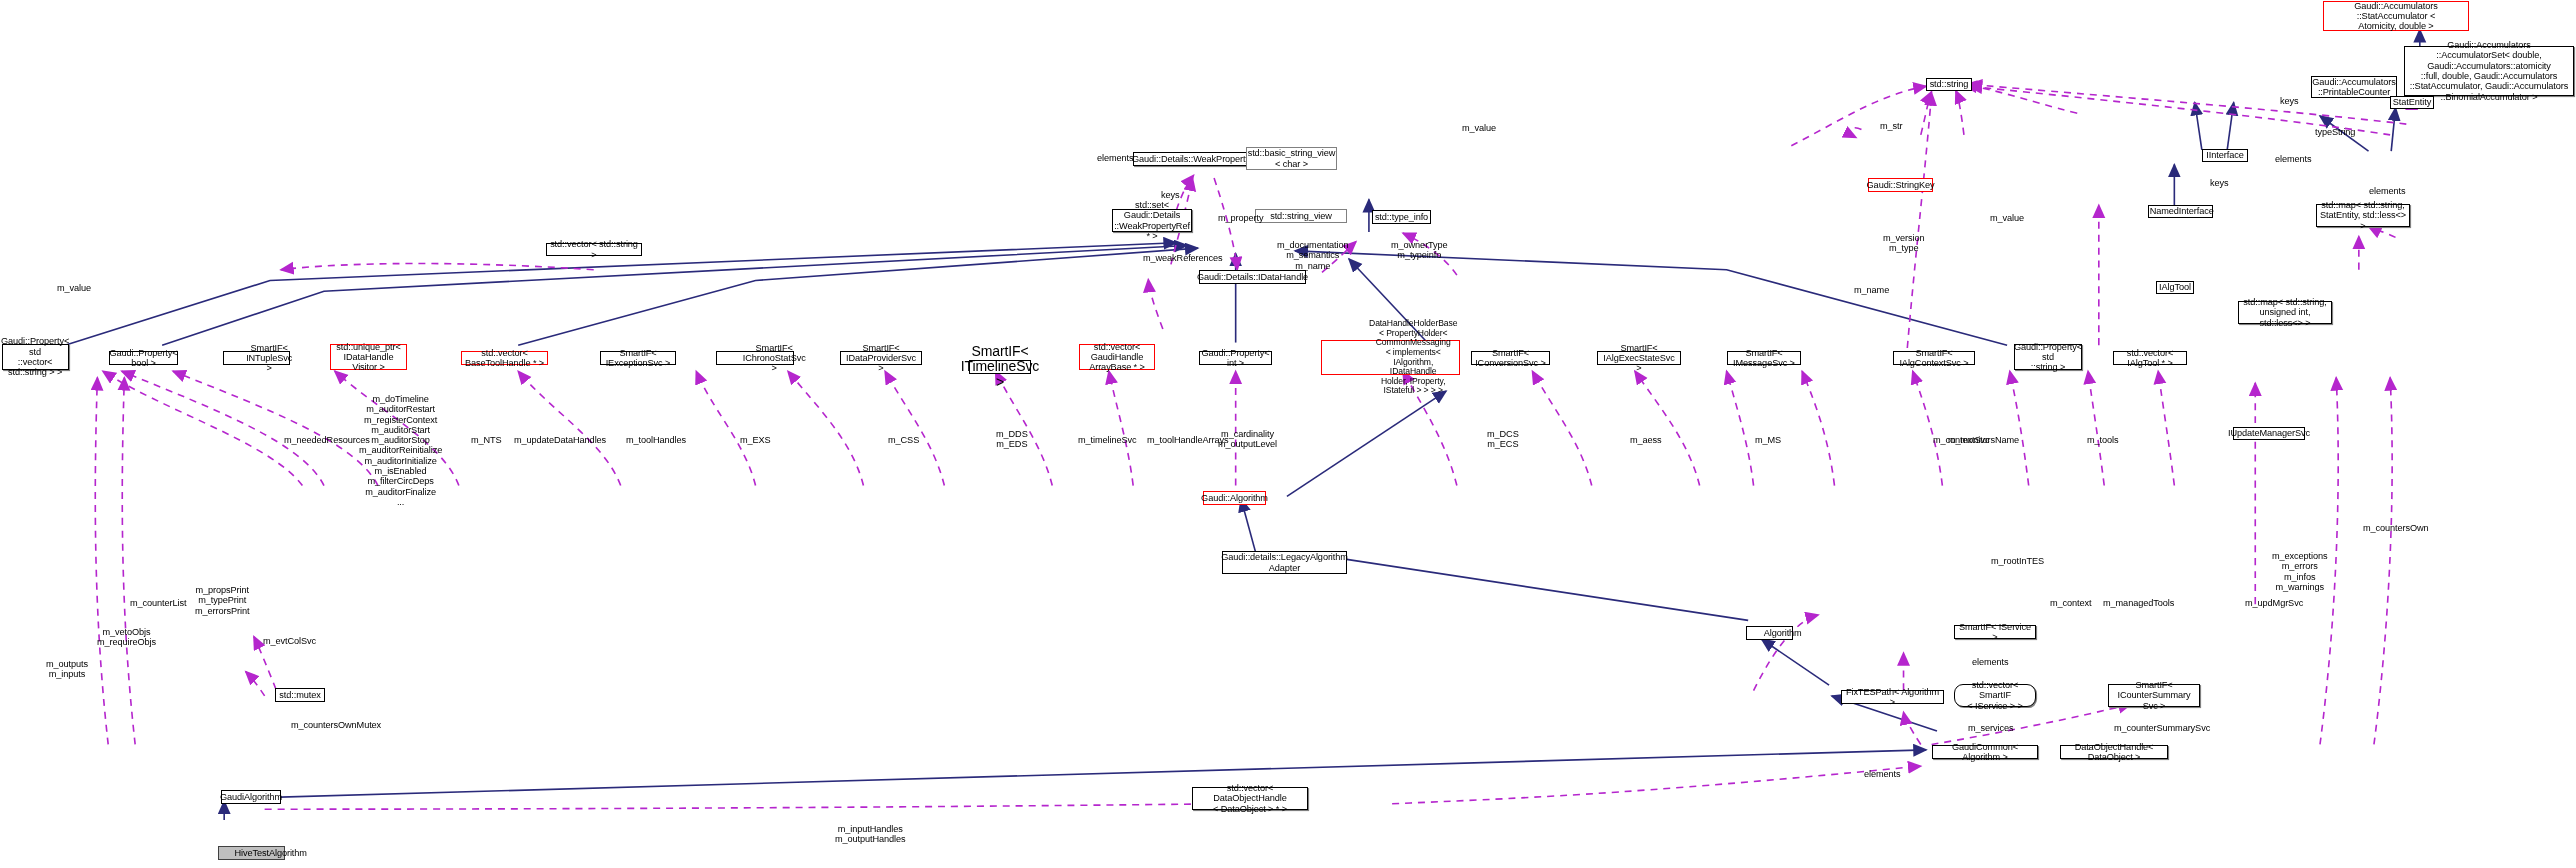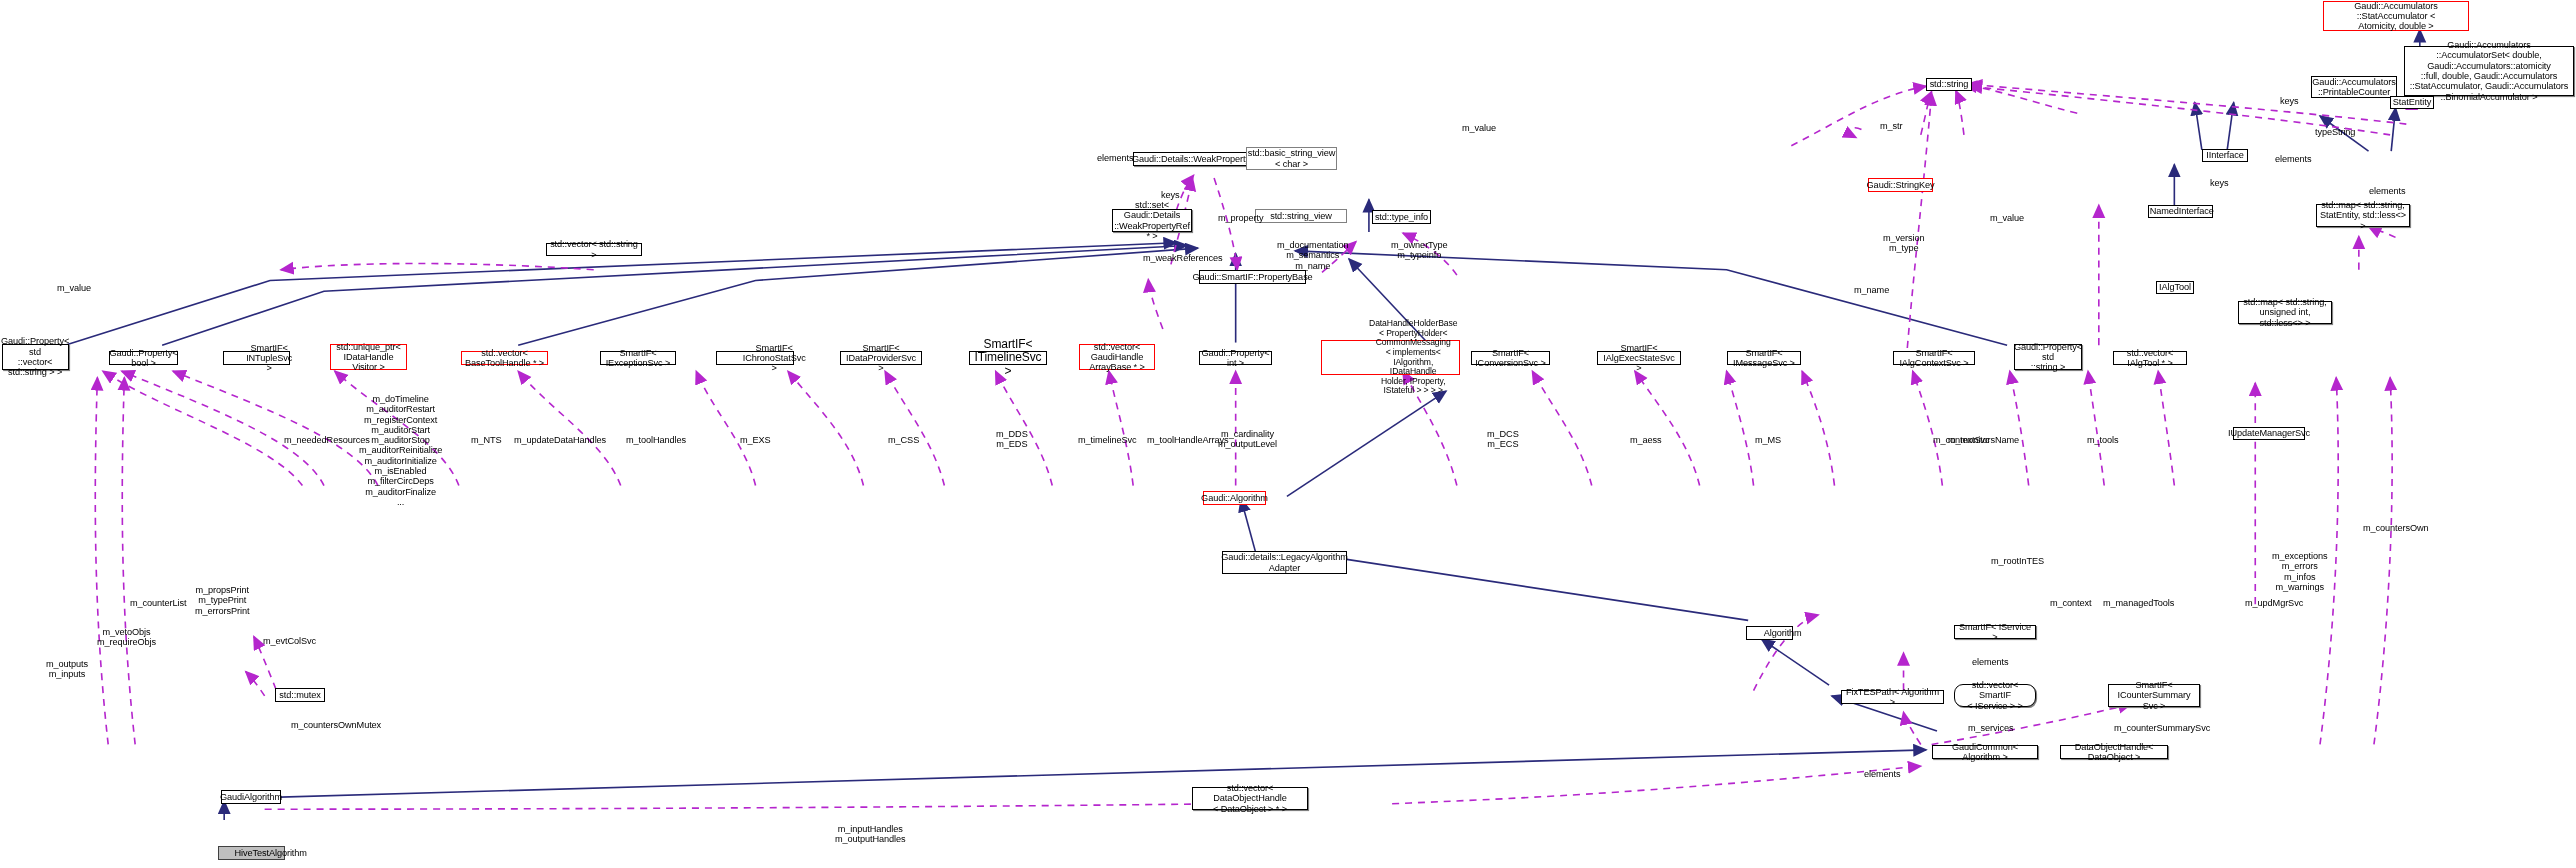--- a/index.html
+++ b/index.html
@@ -190,34 +190,34 @@
   <div class="node" style="left:546px;top:243px;width:96px;height:13px;font-size:9.2px;">std::vector&lt; std::string &gt;</div>
 
   <div class="node shadow" style="left:1133px;top:152px;width:130px;height:14px;font-size:9.2px;">Gaudi::Details::WeakPropertyRef</div>
   <div class="node shadow" style="left:1112px;top:209px;width:80px;height:23px;font-size:9.2px;">std::set&lt; Gaudi::Details
 ::WeakPropertyRef * &gt;</div>
   <div class="node grey-border" style="left:1246px;top:147px;width:91px;height:23px;font-size:9.2px;">std::basic_string_view
 &lt; char &gt;</div>
   <div class="node grey-border" style="left:1255px;top:209px;width:92px;height:14px;font-size:9.2px;">std::string_view</div>
   <div class="node" style="left:1372px;top:210px;width:59px;height:14px;font-size:9.2px;">std::type_info</div>
 
-  <div class="node" style="left:1199px;top:270px;width:107px;height:14px;font-size:9.2px;">Gaudi::SmartIF::PropertyBase</div>
+  <div class="node" style="left:1199px;top:270px;width:107px;height:14px;font-size:9.2px;">Gaudi::Details::IDataHandle</div>
   <div class="node red" style="left:1868px;top:178px;width:65px;height:14px;font-size:9.2px;">Gaudi::StringKey</div>
 
   <div class="node shadow" style="left:1.6px;top:344px;width:67px;height:26px;font-size:9.2px;">Gaudi::Property&lt; std
 ::vector&lt; std::string &gt; &gt;</div>
   <div class="node" style="left:109px;top:351px;width:69px;height:14px;font-size:9.2px;">Gaudi::Property&lt; bool &gt;</div>
   <div class="node" style="left:223px;top:351px;width:67px;height:14px;font-size:9.2px;padding-left:27px;">SmartIF&lt; INTupleSvc &gt;</div>
   <div class="node red" style="left:330px;top:344px;width:77px;height:26px;font-size:9.2px;">std::unique_ptr&lt; IDataHandle
 Visitor &gt;</div>
   <div class="node red" style="left:461px;top:351px;width:87px;height:14px;font-size:9.2px;">std::vector&lt; BaseToolHandle * &gt;</div>
   <div class="node" style="left:600px;top:351px;width:76px;height:14px;font-size:9.2px;">SmartIF&lt; IExceptionSvc &gt;</div>
   <div class="node" style="left:716px;top:351px;width:78px;height:14px;font-size:9.2px;padding-left:40px;">SmartIF&lt; IChronoStatSvc &gt;</div>
   <div class="node" style="left:840px;top:351px;width:82px;height:14px;font-size:9.2px;">SmartIF&lt; IDataProviderSvc &gt;</div>
-  <div class="node" style="left:969px;top:351px;width:78px;height:14px;font-size:12px;">SmartIF&lt; ITimelineSvc &gt;</div>
+  <div class="node" style="left:969px;top:360px;width:62px;height:14px;font-size:14px;">SmartIF&lt; ITimelineSvc &gt;</div>
   <div class="node red" style="left:1079px;top:344px;width:76px;height:26px;font-size:9.2px;">std::vector&lt; GaudiHandle
 ArrayBase * &gt;</div>
   <div class="node" style="left:1199px;top:351px;width:73px;height:14px;font-size:9.2px;">Gaudi::Property&lt; int &gt;</div>
   <div class="node red" style="left:1321px;top:340px;width:139px;height:35px;font-size:8.6px;padding-left:47px;">DataHandleHolderBase
 &lt; PropertyHolder&lt; CommonMessaging
 &lt; implements&lt; IAlgorithm, IDataHandle
 Holder, IProperty, IStateful &gt; &gt; &gt; &gt;</div>
   <div class="node" style="left:1471px;top:351px;width:79px;height:14px;font-size:9.2px;">SmartIF&lt; IConversionSvc &gt;</div>
   <div class="node" style="left:1597px;top:351px;width:84px;height:14px;font-size:9.2px;">SmartIF&lt; IAlgExecStateSvc &gt;</div>
   <div class="node" style="left:1727px;top:351px;width:74px;height:14px;font-size:9.2px;">SmartIF&lt; IMessageSvc &gt;</div>

